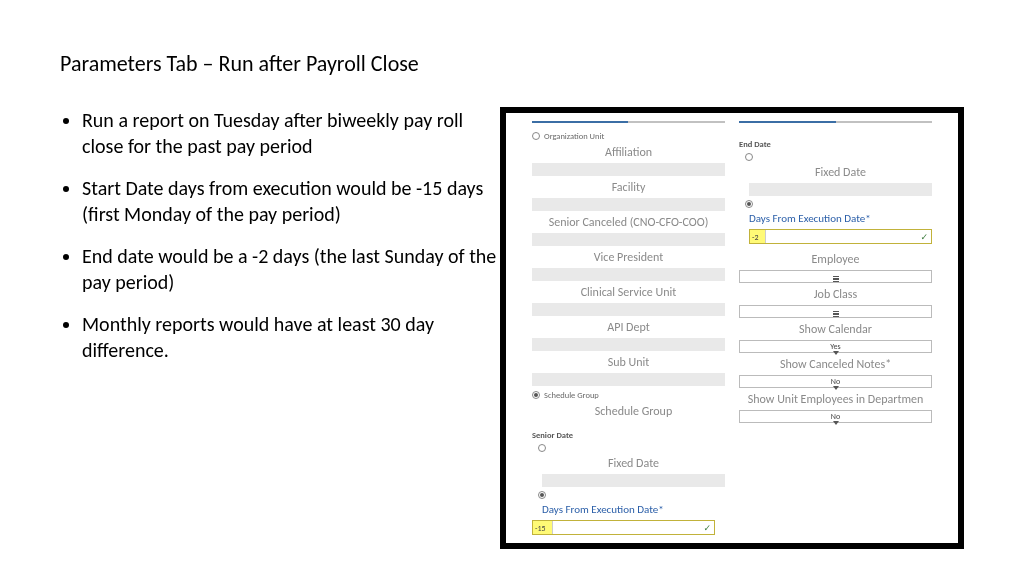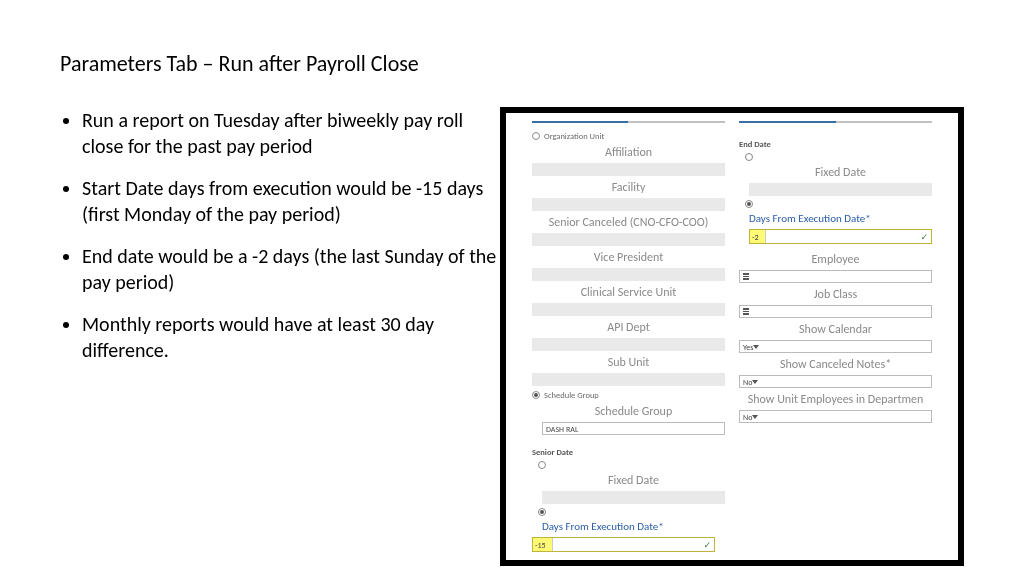--- a/index.html
+++ b/index.html
@@ -56,20 +56,22 @@
   .field.white {
     background: #fff;
     border: 1px solid #bbb;
     padding: 0 3px;
     font-size: 8px;
     color: #444;
     display: flex;
     align-items: center;
   }
   .field.sel {
+    justify-content: space-between;
+    flex-direction: column;
   }
   .caret {
     width: 0; height: 0;
     border-left: 3px solid transparent;
     border-right: 3px solid transparent;
     border-top: 4px solid #555;
   }
   .menu-icon {
     display: inline-flex; flex-direction: column; gap: 1px;
   }
@@ -137,23 +139,20 @@
       <div class="label">API Dept</div>
       <div class="field"></div>
       <div class="label">Sub Unit</div>
       <div class="field"></div>
 
       <div class="radio-row">
         <span class="radio on"></span>
         <span>Schedule Group</span>
       </div>
       <div class="label" style="padding-left:10px">Schedule Group</div>
-      <div class="field white" style="margin-left:10px; width:calc(100% - 10px)">
-        <span>DASH RAL</span>
-      </div>
 
       <div class="section-title">Senior Date</div>
       <div class="radio-row" style="padding-left:6px">
         <span class="radio"></span>
       </div>
       <div class="label" style="padding-left:10px">Fixed Date</div>
       <div class="field" style="margin-left:10px; width:calc(100% - 10px)"></div>
 
       <div class="radio-row" style="padding-left:6px">
         <span class="radio on"></span>

